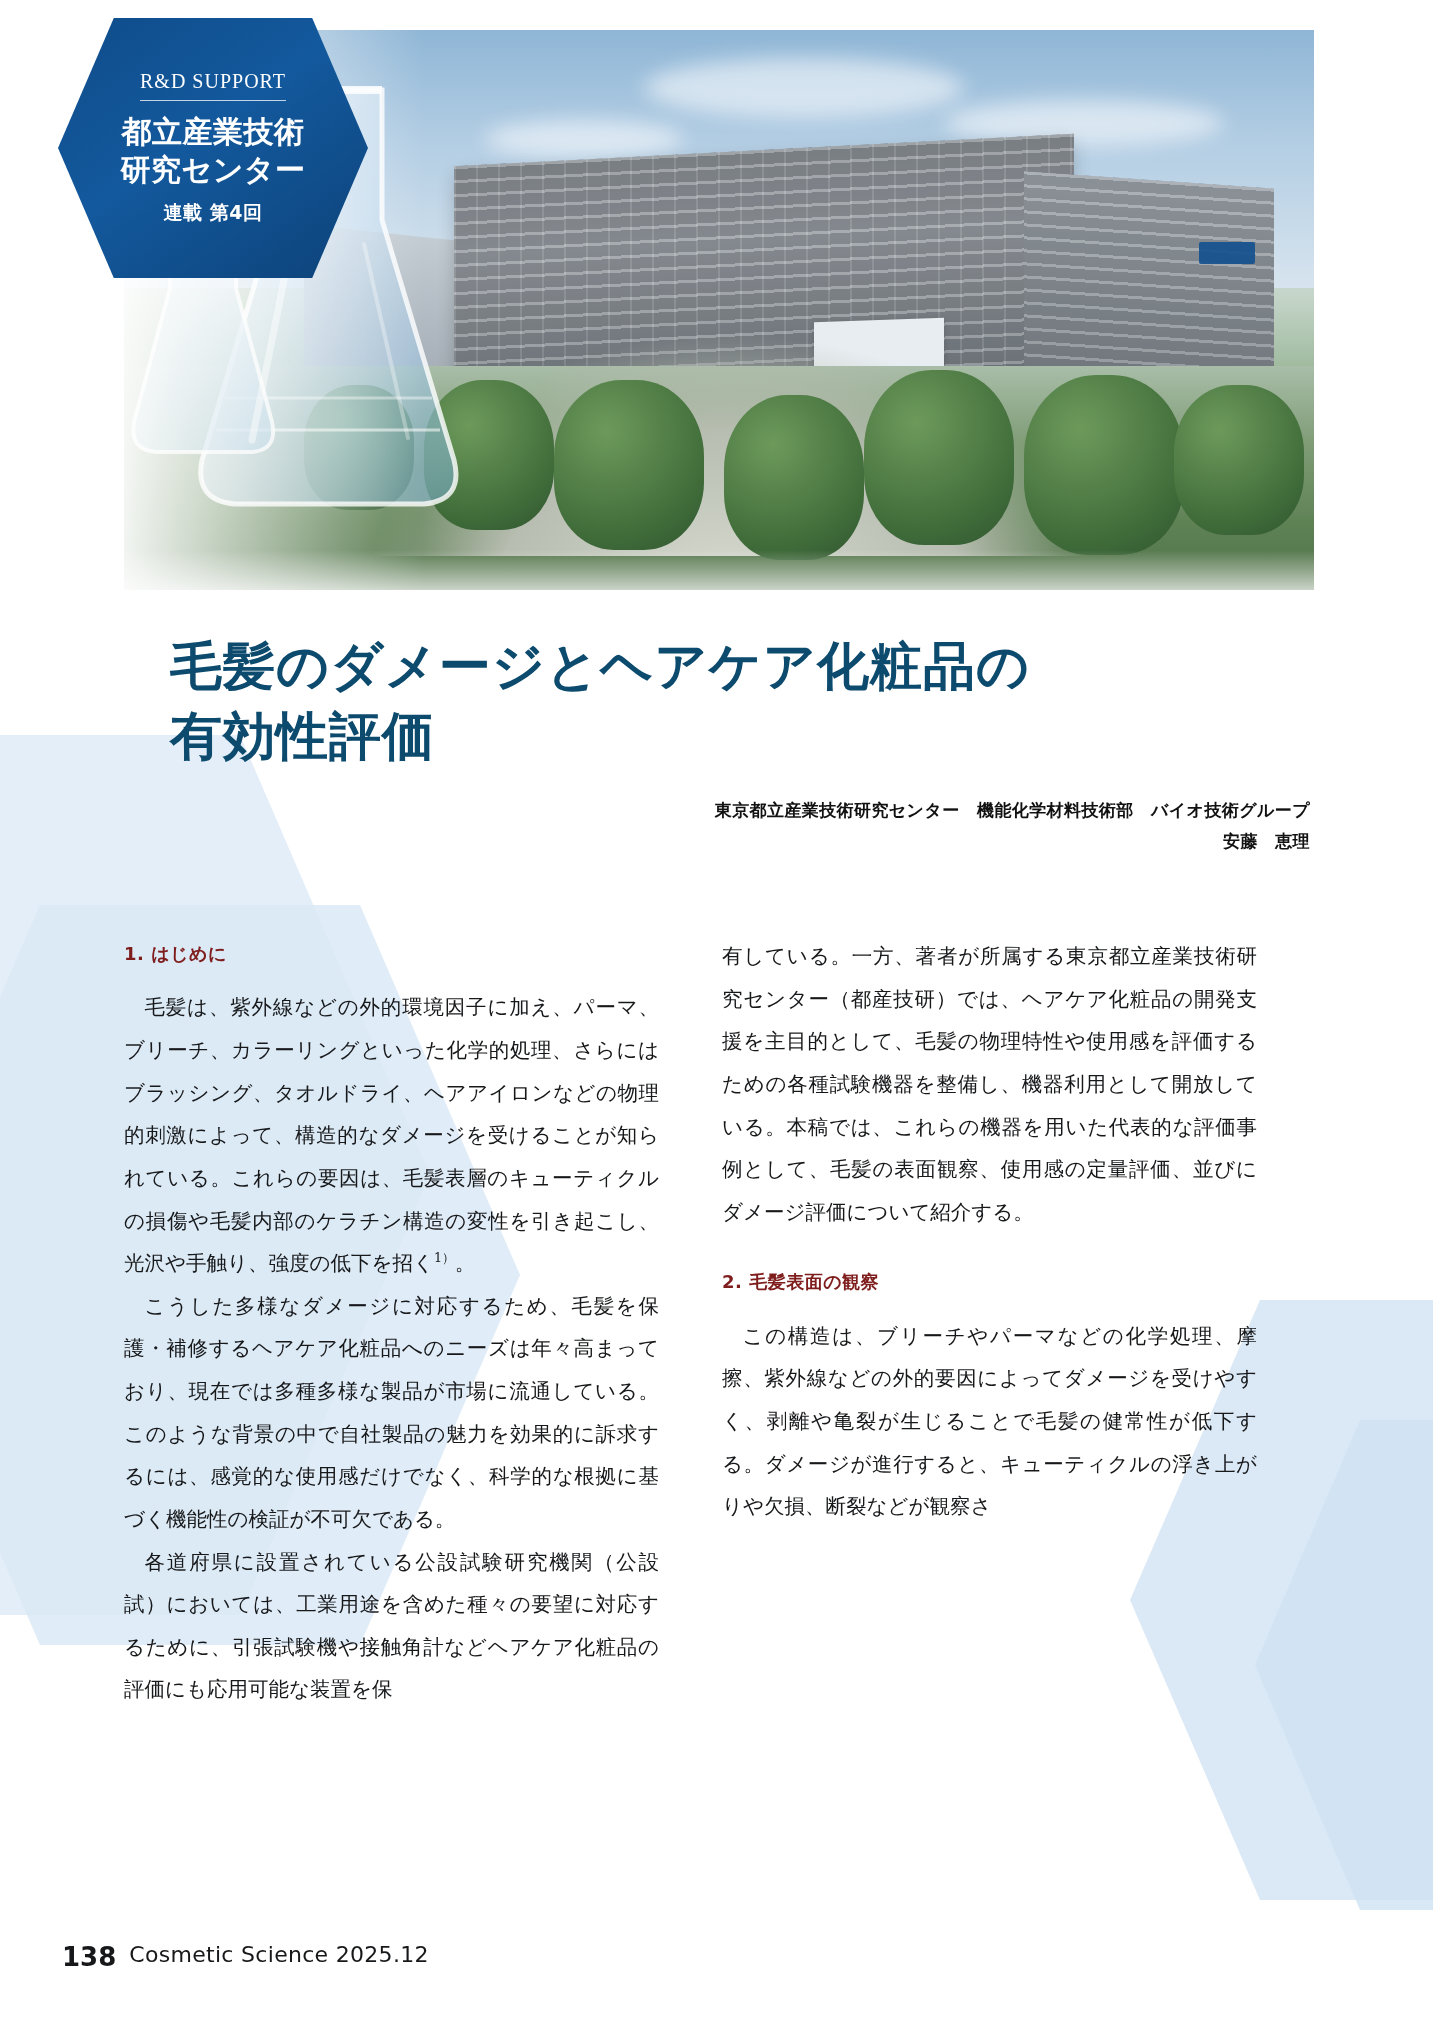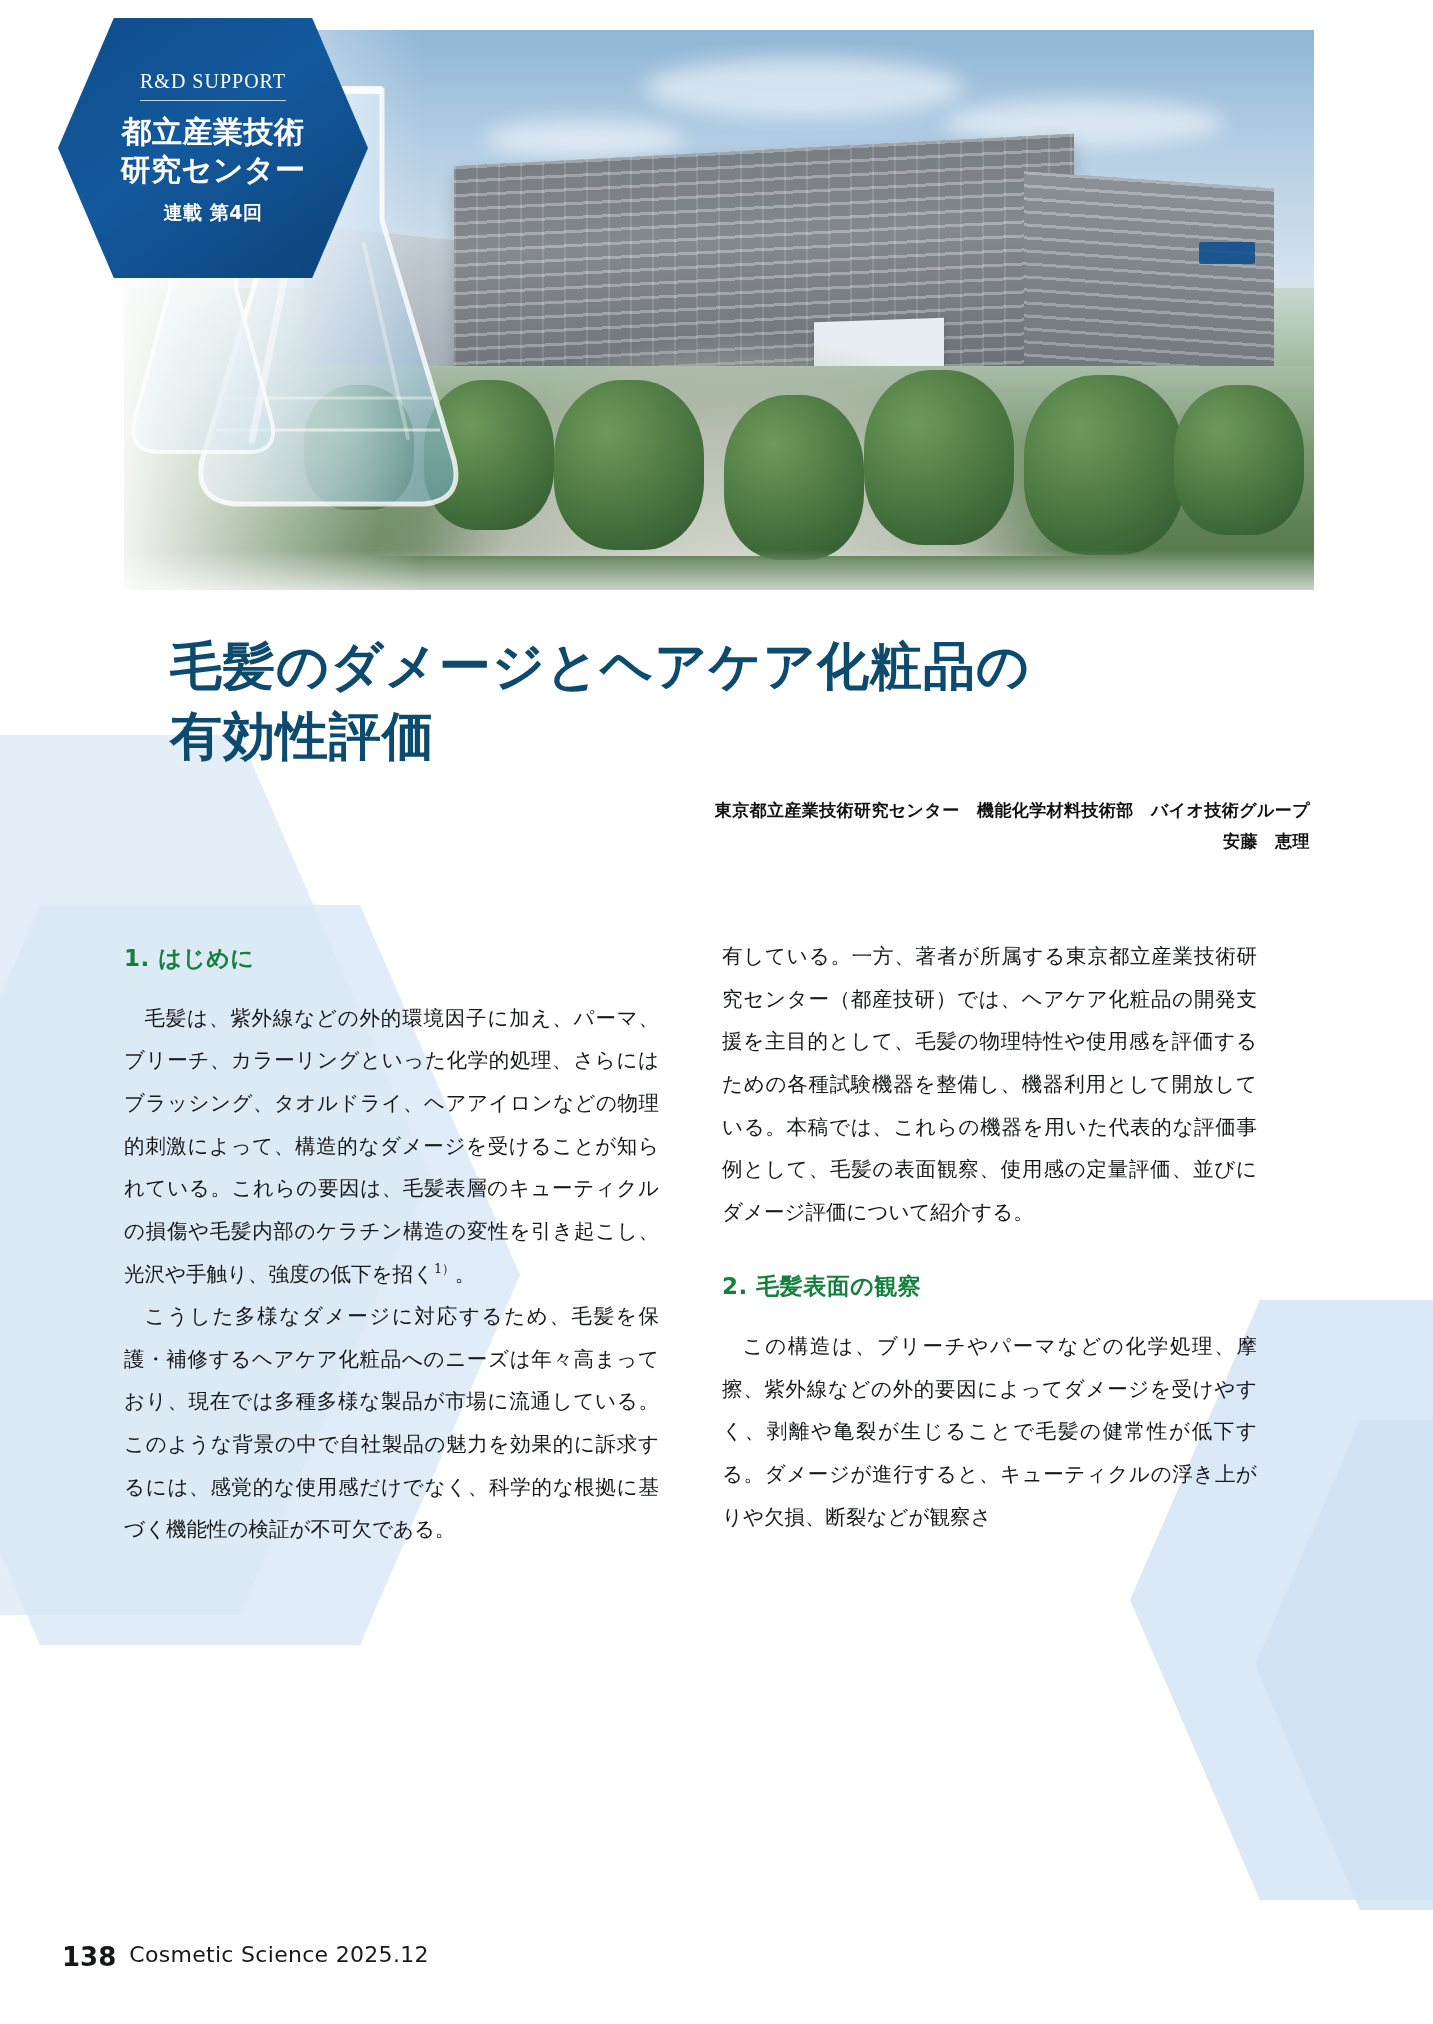--- a/index.html
+++ b/index.html
@@ -236,22 +236,22 @@
     line-height: 2.08;
     color: #17181a;
     text-align: justify;
   }
   #col-left  { left: 124px; }
   #col-right { left: 722px; }
 
   .sec-head {
     font-family: "DejaVu Sans", sans-serif;
     font-weight: bold;
-    font-size: 23px;
-    color: #15803d;
+    font-size: 18px;
+    color: #7f1d1d;
     margin: 0 0 14px 0;
     letter-spacing: .5px;
   }
   .sec-head.second { margin-top: 30px; }
   .para {
     margin: 0;
     text-indent: 1em;
   }
   sup { font-size: .62em; vertical-align: super; }
 
@@ -350,20 +350,21 @@
 
 <div class="byline">
   <div>東京都立産業技術研究センター　機能化学材料技術部　バイオ技術グループ</div>
   <div>安藤　恵理</div>
 </div>
 
 <div class="col" id="col-left">
   <h2 class="sec-head">1. はじめに</h2>
   <p class="para"><span>毛髪は、紫外線などの外的環境因子に加え、パーマ、ブリーチ、カラーリングといった化学的処理、さらにはブラッシング、タオルドライ、ヘアアイロンなどの物理的刺激によって、構造的なダメージを受けることが知られている。これらの要因は、毛髪表層のキューティクルの損傷や毛髪内部のケラチン構造の変性を引き起こし、光沢や手触り、強度の低下を招く</span><sup>1）</sup><span>。</span></p>
   <p class="para">こうした多様なダメージに対応するため、毛髪を保護・補修するヘアケア化粧品へのニーズは年々高まっており、現在では多種多様な製品が市場に流通している。このような背景の中で自社製品の魅力を効果的に訴求するには、感覚的な使用感だけでなく、科学的な根拠に基づく機能性の検証が不可欠である。</p>
+  <p class="para">各道府県に設置されている公設試験研究機関（公設試）においては、工業用途を含めた種々の要望に対応するために、引張試験機や接触角計などヘアケア化粧品の評価にも応用可能な装置を保</p>
 </div>
 
 <div class="col" id="col-right">
   <p class="para" style="text-indent:0;">有している。一方、著者が所属する東京都立産業技術研究センター（都産技研）では、ヘアケア化粧品の開発支援を主目的として、毛髪の物理特性や使用感を評価するための各種試験機器を整備し、機器利用として開放している。本稿では、これらの機器を用いた代表的な評価事例として、毛髪の表面観察、使用感の定量評価、並びにダメージ評価について紹介する。</p>
   <h2 class="sec-head second">2. 毛髪表面の観察</h2>
   <p class="para">この構造は、ブリーチやパーマなどの化学処理、摩擦、紫外線などの外的要因によってダメージを受けやすく、剥離や亀裂が生じることで毛髪の健常性が低下する。ダメージが進行すると、キューティクルの浮き上がりや欠損、断裂などが観察さ</p>
 </div>
 
 <div class="footer">
   <span class="folio">138</span>

